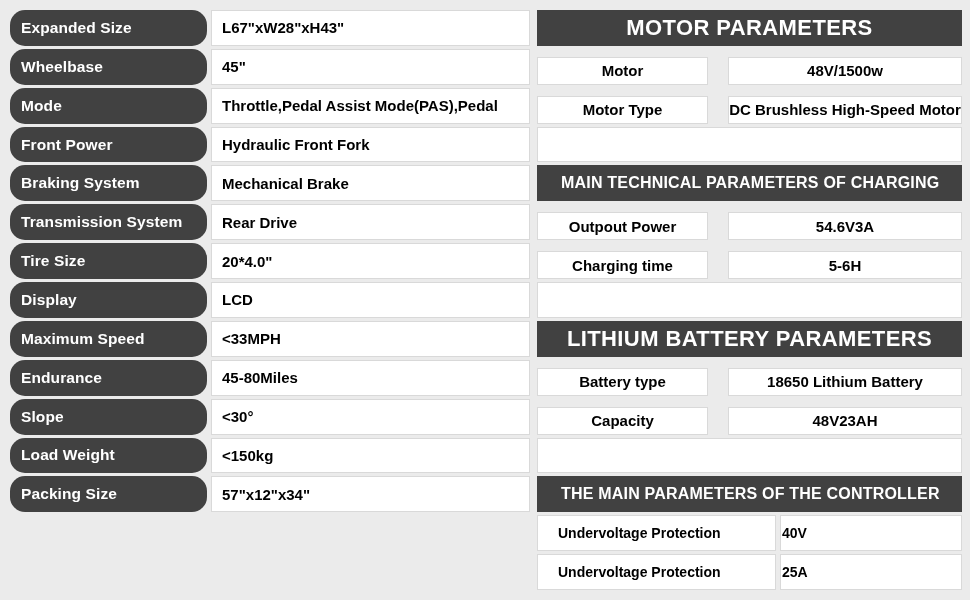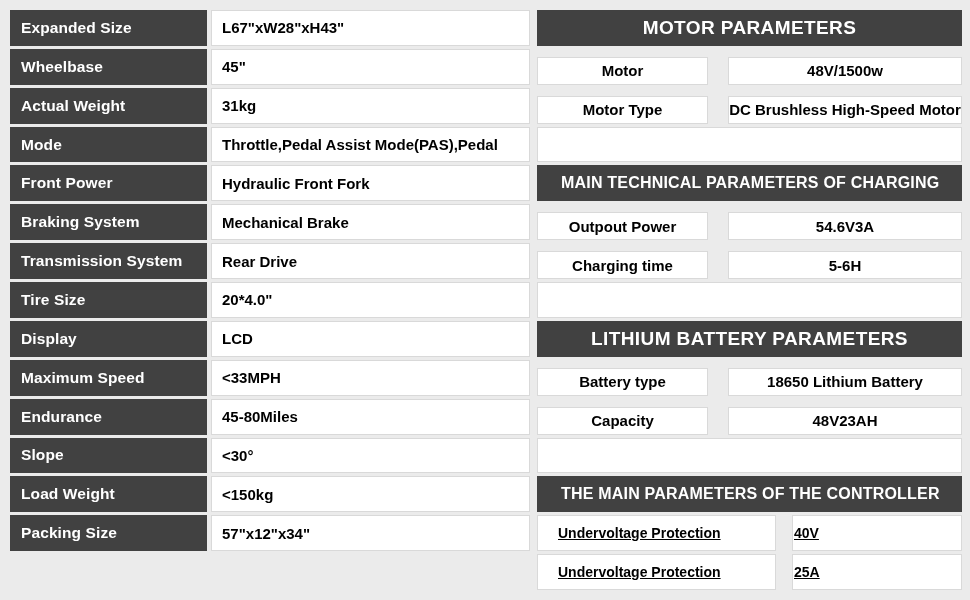--- a/index.html
+++ b/index.html
@@ -32,38 +32,39 @@
     display: grid;
     grid-template-columns: 197px 1fr;
     column-gap: 4px;
   }
   .lrow .label {
     display: flex; align-items: center;
     padding-left: 11px;
     font-size: 15.5px;
     letter-spacing: 0.1px;
     white-space: nowrap;
+    border-radius: 15px;
   }
   .lrow .value {
     padding-left: 10px;
     font-size: 15px;
     white-space: nowrap;
   }
 
   
   .right-table {
     position: absolute; left: 537px; top: 10px;
     width: 425px; height: 580px;
     display: grid;
     grid-template-rows: repeat(15, 1fr);
     row-gap: 3px;
   }
   .hdr-lg {
     display: flex; align-items: center; justify-content: center;
-    font-size: 19px;
+    font-size: 22px;
     letter-spacing: 0.4px;
   }
   .hdr-sm {
     display: flex; align-items: center;
     padding-left: 24px;
     font-size: 16px;
     letter-spacing: 0.2px;
     white-space: nowrap;
   }
   .rrow {
@@ -73,42 +74,37 @@
     margin-top: 8px;
   }
   .rrow .rcell {
     justify-content: center;
     font-size: 15px;
     white-space: nowrap;
   }
   .crow {
     display: grid;
     grid-template-columns: 239px 1fr;
-    column-gap: 16px;
-    text-decoration: underline;
+    column-gap: 4px;
   }
   .crow .clabel { padding-left: 20px; font-size: 14px; white-space: nowrap; }
   .crow .cvalue { padding-left: 1px; font-size: 14px; white-space: nowrap; }
   .empty-row { width: 100%; }
 </style>
 </head>
 <body>
 
 <div class="left-table">
   <div class="lrow">
     <div class="label dark">Expanded Size</div>
     <div class="value white-cell">L67"xW28"xH43"</div>
   </div>
   <div class="lrow">
     <div class="label dark">Wheelbase</div>
     <div class="value white-cell">45"</div>
-  </div>
-  <div class="lrow">
-    <div class="label dark">Actual Weight</div>
-    <div class="value white-cell">31kg</div>
   </div>
   <div class="lrow">
     <div class="label dark">Mode</div>
     <div class="value white-cell">Throttle,Pedal Assist Mode(PAS),Pedal</div>
   </div>
   <div class="lrow">
     <div class="label dark">Front Power</div>
     <div class="value white-cell">Hydraulic Front Fork</div>
   </div>
   <div class="lrow">

